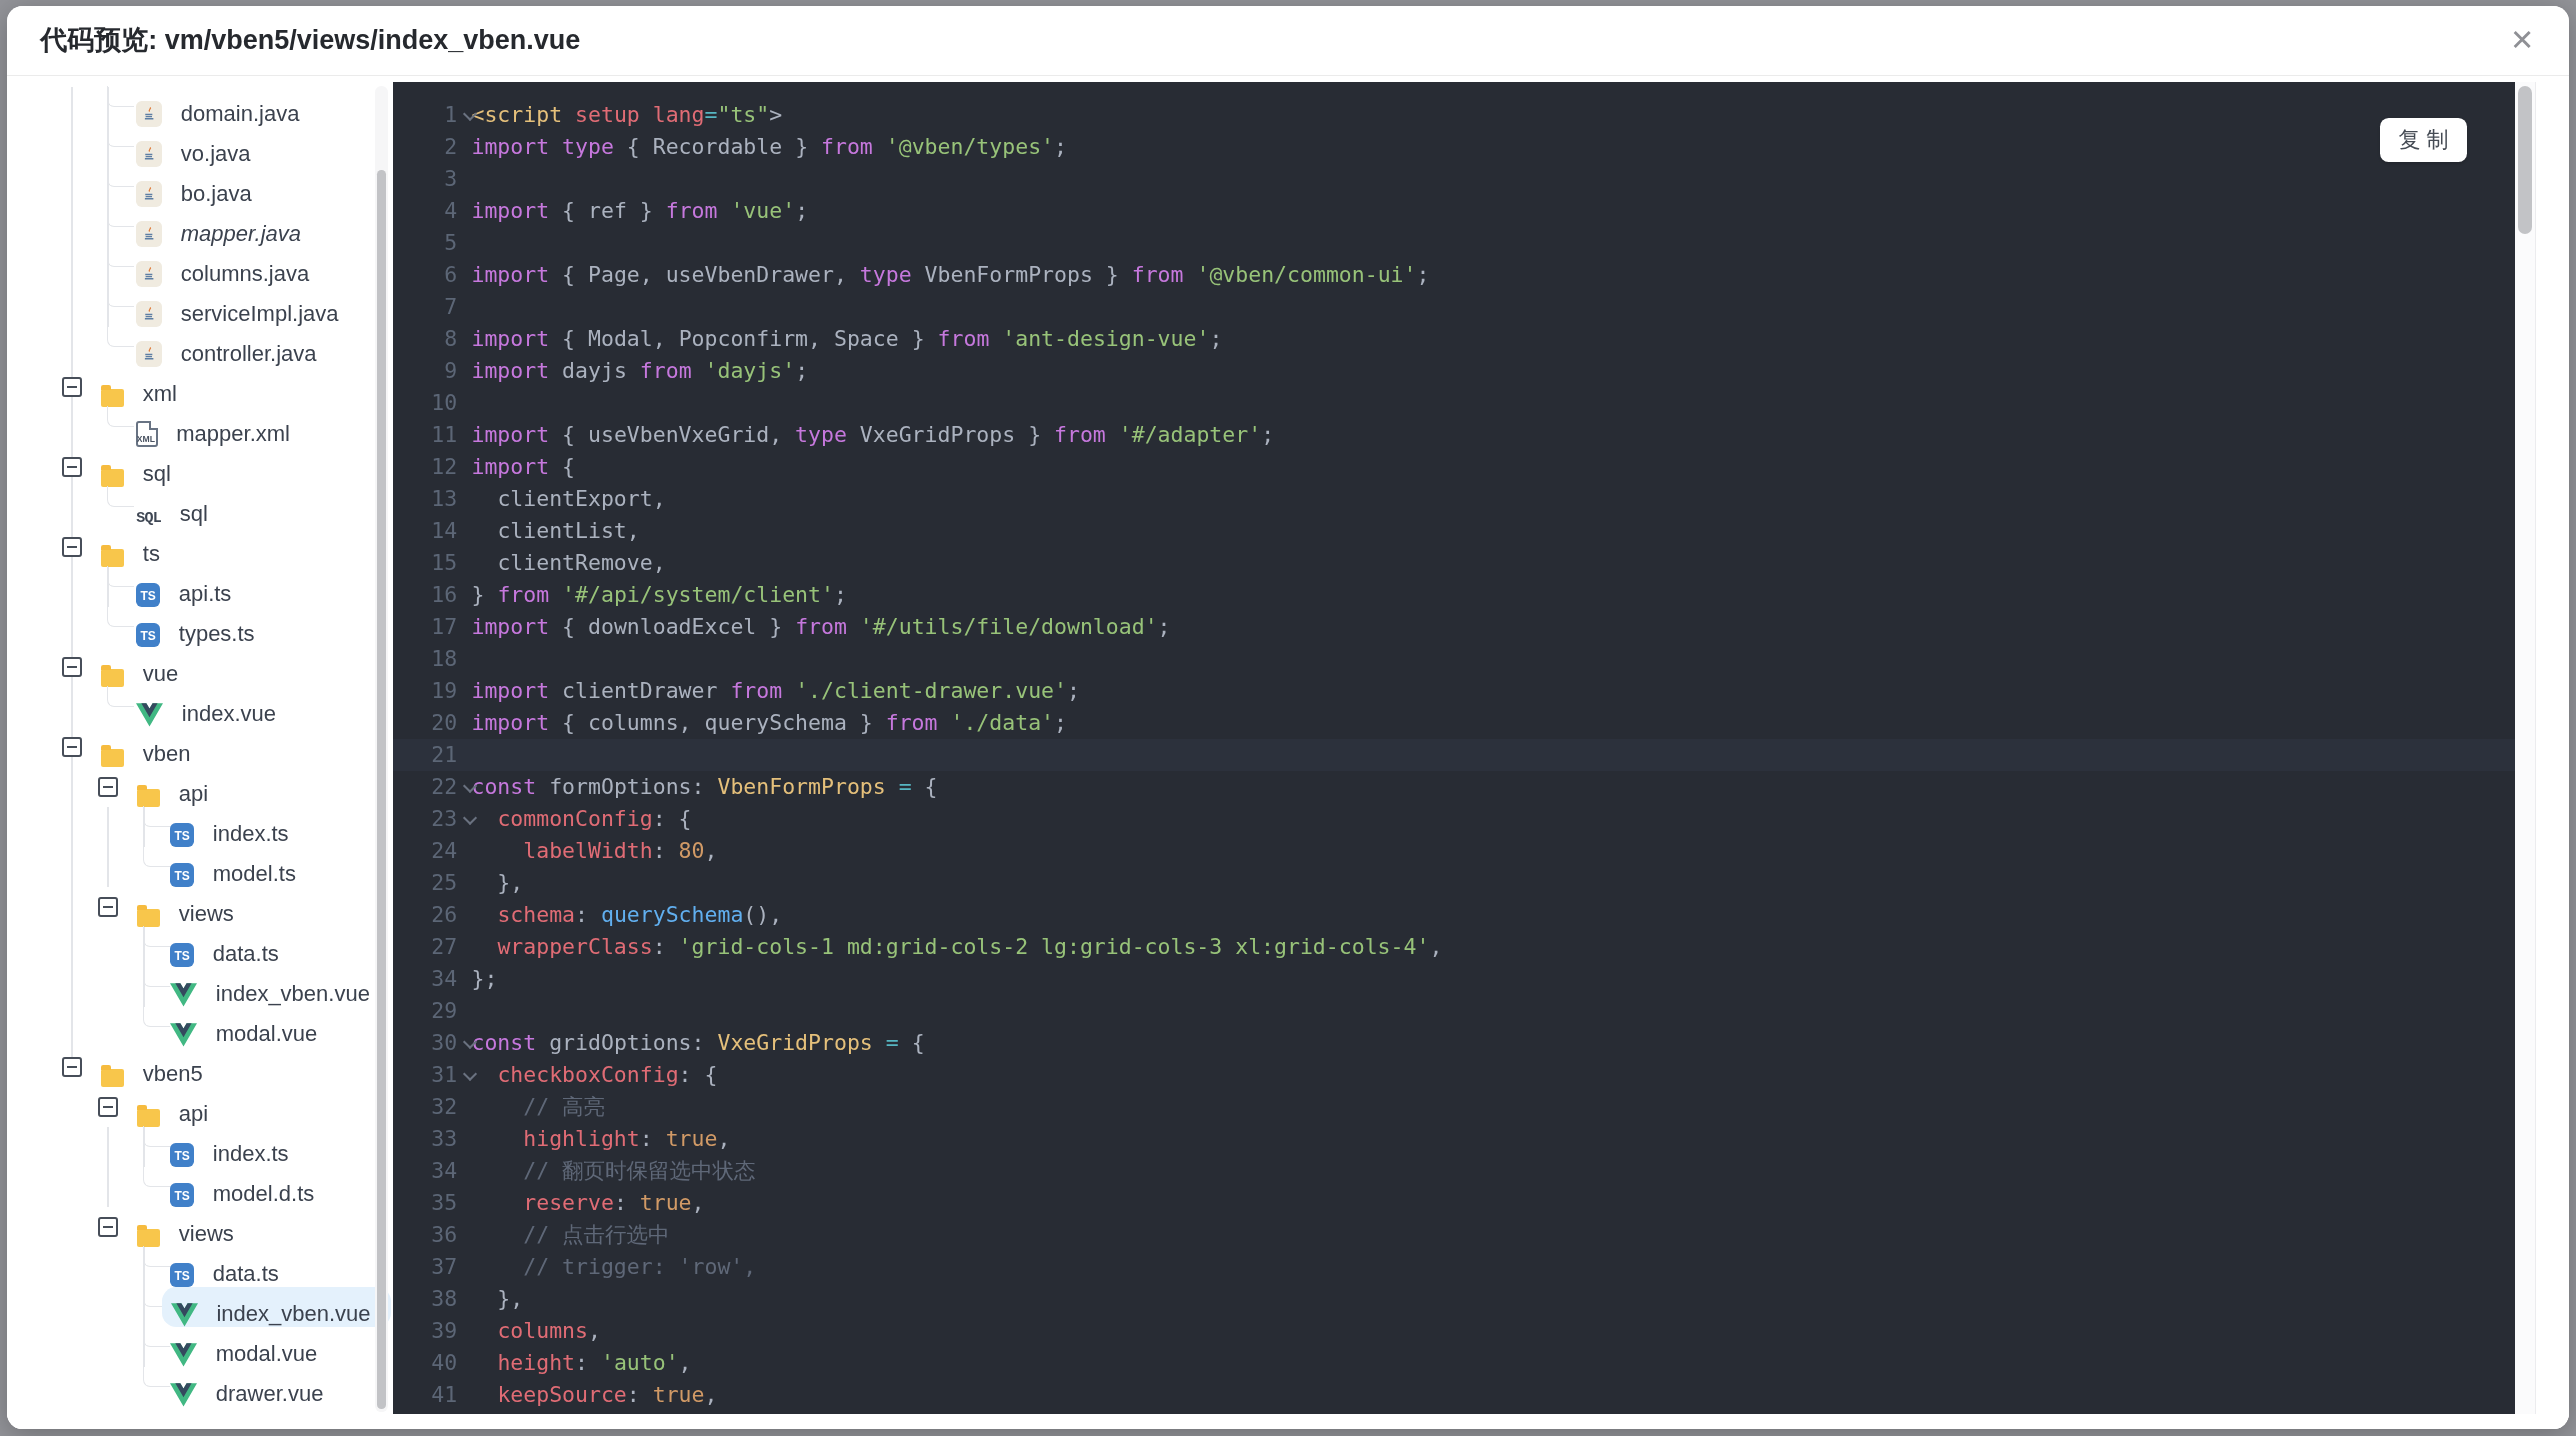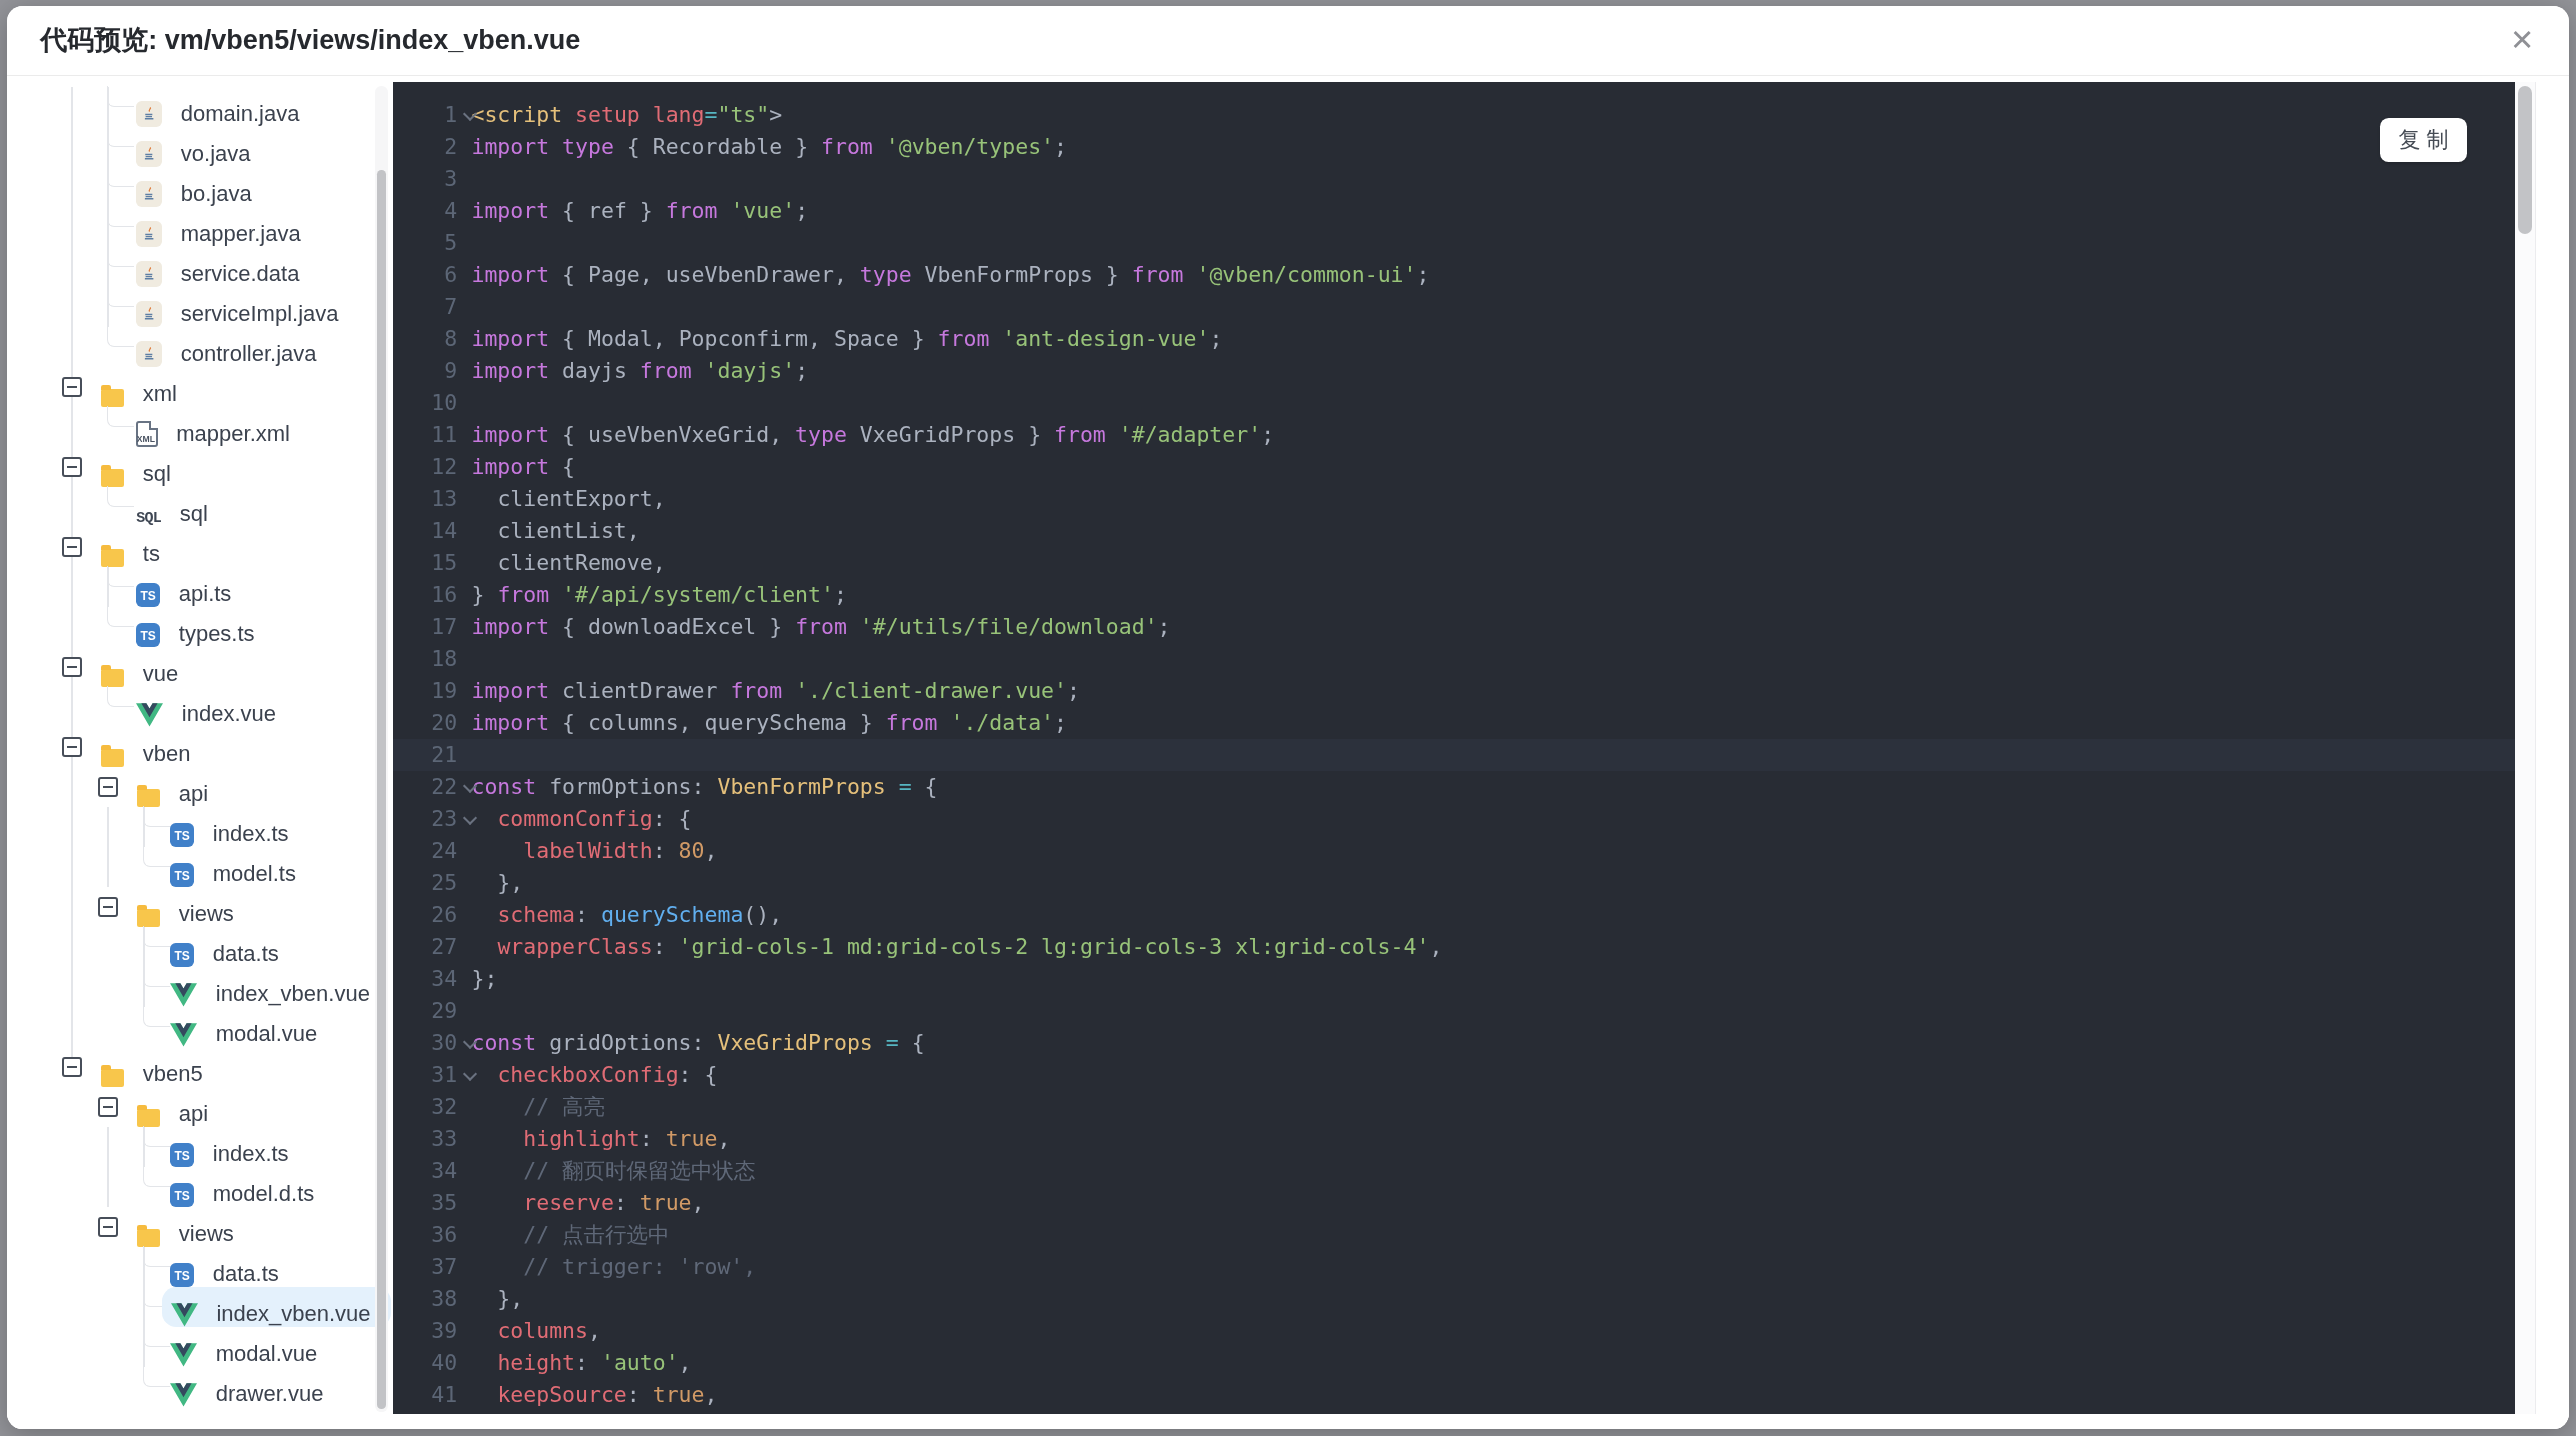--- a/index.html
+++ b/index.html
@@ -103,37 +103,37 @@
               </div></div>
             <div class="trow"><div class="guide-v" style="left: 64px;"></div><div class="guide-v" style="left: 100px;"></div><div class="guide-el" style="left: 100px;"></div><div class="trow-content" style="margin-left: 129px;">
                 <span class="ic-java">
                   <svg width="17" height="17" viewBox="0 0 24 24">
                     <path d="M13 2c2 2-3 3-1 6" stroke="#e07b39" stroke-width="1.8" fill="none"></path>
                     <path d="M6 12h10M6.5 15h9M5.5 18h12" stroke="#5d7ea3" stroke-width="1.8" fill="none"></path>
                   </svg>
                 </span>
                 <span class="trow-label">bo.java</span>
               </div></div>
-            <div class="trow"><div class="guide-v" style="left: 64px;"></div><div class="guide-v" style="left: 100px;"></div><div class="guide-el" style="left: 100px;"></div><div class="trow-content" style="margin-left: 129px;">
+            <div class="trow"><div class="guide-v" style="left: 64px;"></div><div class="guide-v" style="left: 100px;"></div><div class="guide-el" style="left: 100px;"></div><div class="trow-content" style="margin-left: 129px; font-style: italic;">
                 <span class="ic-java">
                   <svg width="17" height="17" viewBox="0 0 24 24">
                     <path d="M13 2c2 2-3 3-1 6" stroke="#e07b39" stroke-width="1.8" fill="none"></path>
                     <path d="M6 12h10M6.5 15h9M5.5 18h12" stroke="#5d7ea3" stroke-width="1.8" fill="none"></path>
                   </svg>
                 </span>
                 <span class="trow-label">mapper.java</span>
               </div></div>
             <div class="trow"><div class="guide-v" style="left: 64px;"></div><div class="guide-v" style="left: 100px;"></div><div class="guide-el" style="left: 100px;"></div><div class="trow-content" style="margin-left: 129px;">
                 <span class="ic-java">
                   <svg width="17" height="17" viewBox="0 0 24 24">
                     <path d="M13 2c2 2-3 3-1 6" stroke="#e07b39" stroke-width="1.8" fill="none"></path>
                     <path d="M6 12h10M6.5 15h9M5.5 18h12" stroke="#5d7ea3" stroke-width="1.8" fill="none"></path>
                   </svg>
                 </span>
-                <span class="trow-label">service.data</span>
+                <span class="trow-label">columns.java</span>
               </div></div>
             <div class="trow"><div class="guide-v" style="left: 64px;"></div><div class="guide-v" style="left: 100px;"></div><div class="guide-el" style="left: 100px;"></div><div class="trow-content" style="margin-left: 129px;">
                 <span class="ic-java">
                   <svg width="17" height="17" viewBox="0 0 24 24">
                     <path d="M13 2c2 2-3 3-1 6" stroke="#e07b39" stroke-width="1.8" fill="none"></path>
                     <path d="M6 12h10M6.5 15h9M5.5 18h12" stroke="#5d7ea3" stroke-width="1.8" fill="none"></path>
                   </svg>
                 </span>
                 <span class="trow-label">serviceImpl.java</span>
               </div></div>

